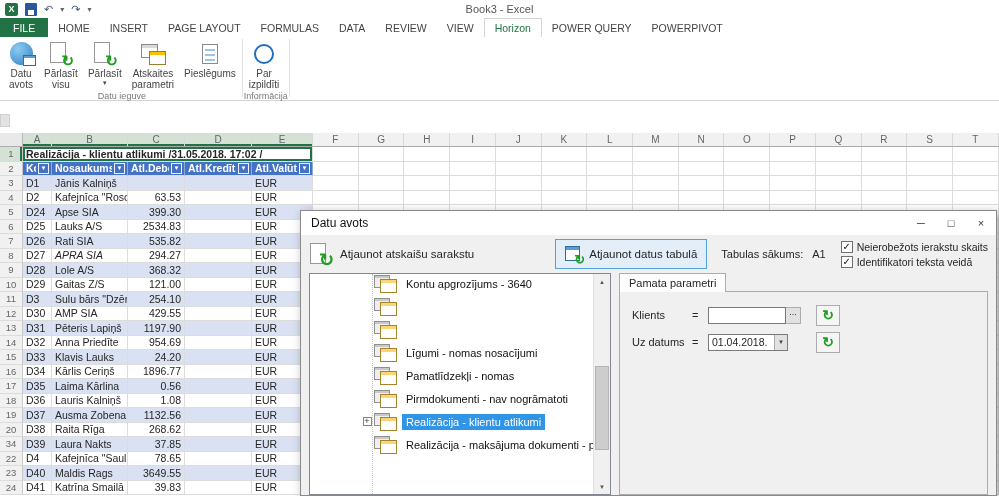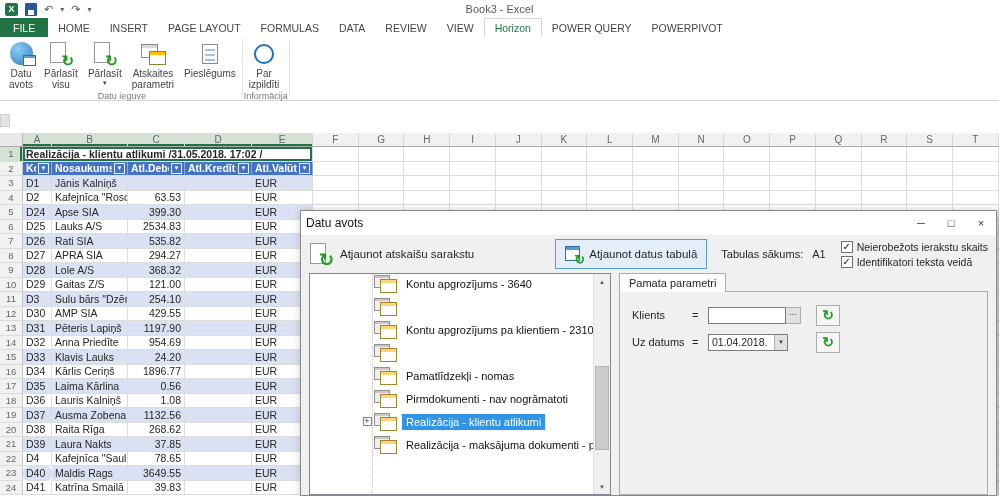--- a/index.html
+++ b/index.html
@@ -77,21 +77,21 @@
   .cell.thead { background:#4472C4; color:#fff; font-weight:bold; border-right:1px solid rgba(255,255,255,.4);
      justify-content:space-between; padding-right:2px; }
   .filter-box { width:11px; height:11px; border:1px solid rgba(255,255,255,.9); display:flex; align-items:center;
      justify-content:center; font-size:6px; color:#fff; flex:none; margin-left:2px; }
   .cell.band { background:#D9E1F2; }
   .cell.num { justify-content:flex-end; }
 
   
   .dialog { position:absolute; left:300px; top:210px; width:697px; height:286px; background:#F0F0F0;
      border:1px solid #8A8A8A; box-shadow:3px 3px 10px rgba(0,0,0,.35); z-index:10; }
-  .dlg-title { height:24px; background:#fff; display:flex; align-items:center; padding-left:5px; font-size:12px; color:#111; }
+  .dlg-title { height:24px; background:#fff; display:flex; align-items:center; padding-left:10px; font-size:12px; color:#111; }
   .win-btns { margin-left:auto; display:flex; height:24px; }
   .win-btn { width:30px; display:flex; align-items:center; justify-content:center; font-size:11px; color:#333; }
   .dlg-toolbar { height:38px; display:flex; align-items:center; padding:0 8px; }
   .refresh-list { display:flex; align-items:center; gap:7px; font-size:11.5px; }
   .icon-refresh-list { width:24px; height:24px; position:relative; flex:none; }
   .icon-refresh-list::before { content:""; position:absolute; left:1px; top:1px; width:14px; height:19px; background:#fff; border:1px solid #979797; }
   .icon-refresh-list::after { content:"↻"; position:absolute; right:-1px; bottom:-3px; color:#1E9E1E; font-size:18px; font-weight:bold; line-height:18px; }
   .right-cluster { margin-left:auto; display:flex; align-items:center; }
   .btn-refresh-table { display:flex; align-items:center; gap:6px; height:30px; padding:0 9px;
      background:#E3EEF9; border:1px solid #4FA3DF; font-size:11.5px; }
@@ -440,21 +440,21 @@
           <div class="cell" style="width: 45.7333px;"></div>
           <div class="cell" style="width: 45.7333px;"></div>
           <div class="cell" style="width: 45.7333px;"></div>
           <div class="cell" style="width: 45.7333px;"></div>
           <div class="cell" style="width: 45.7333px;"></div>
           <div class="cell" style="width: 45.7333px;"></div>
         </div>
         <div class="srow">
           <div class="rownum">8</div>
           <div class="cell" style="width: 29px;">D27</div>
-          <div class="cell" style="width: 76px;">APRA SIA</div>
+          <div class="cell" style="width: 76px; font-style: italic;">APRA SIA</div>
           <div class="cell num" style="width: 57px;">294.27</div>
           <div class="cell num" style="width: 67px;"></div>
           <div class="cell" style="width: 61px;">EUR</div>
           <div class="cell" style="width: 45.7333px;"></div>
           <div class="cell" style="width: 45.7333px;"></div>
           <div class="cell" style="width: 45.7333px;"></div>
           <div class="cell" style="width: 45.7333px;"></div>
           <div class="cell" style="width: 45.7333px;"></div>
           <div class="cell" style="width: 45.7333px;"></div>
           <div class="cell" style="width: 45.7333px;"></div>
@@ -737,21 +737,21 @@
           <div class="cell" style="width: 45.7333px;"></div>
           <div class="cell" style="width: 45.7333px;"></div>
           <div class="cell" style="width: 45.7333px;"></div>
           <div class="cell" style="width: 45.7333px;"></div>
           <div class="cell" style="width: 45.7333px;"></div>
           <div class="cell" style="width: 45.7333px;"></div>
           <div class="cell" style="width: 45.7333px;"></div>
           <div class="cell" style="width: 45.7333px;"></div>
         </div>
         <div class="srow">
-          <div class="rownum">21</div>
+          <div class="rownum">34</div>
           <div class="cell band" style="width: 29px;">D39</div>
           <div class="cell band" style="width: 76px;">Laura Nakts</div>
           <div class="cell band num" style="width: 57px;">37.85</div>
           <div class="cell band num" style="width: 67px;"></div>
           <div class="cell band" style="width: 61px;">EUR</div>
           <div class="cell" style="width: 45.7333px;"></div>
           <div class="cell" style="width: 45.7333px;"></div>
           <div class="cell" style="width: 45.7333px;"></div>
           <div class="cell" style="width: 45.7333px;"></div>
           <div class="cell" style="width: 45.7333px;"></div>
@@ -784,21 +784,21 @@
           <div class="cell" style="width: 45.7333px;"></div>
           <div class="cell" style="width: 45.7333px;"></div>
           <div class="cell" style="width: 45.7333px;"></div>
           <div class="cell" style="width: 45.7333px;"></div>
           <div class="cell" style="width: 45.7333px;"></div>
           <div class="cell" style="width: 45.7333px;"></div>
           <div class="cell" style="width: 45.7333px;"></div>
         </div>
         <div class="srow">
           <div class="rownum">23</div>
-          <div class="cell band" style="width: 29px; border-radius: 6px;">D40</div>
+          <div class="cell band" style="width: 29px;">D40</div>
           <div class="cell band" style="width: 76px;">Maldis Rags</div>
           <div class="cell band num" style="width: 57px;">3649.55</div>
           <div class="cell band num" style="width: 67px;"></div>
           <div class="cell band" style="width: 61px;">EUR</div>
           <div class="cell" style="width: 45.7333px;"></div>
           <div class="cell" style="width: 45.7333px;"></div>
           <div class="cell" style="width: 45.7333px;"></div>
           <div class="cell" style="width: 45.7333px;"></div>
           <div class="cell" style="width: 45.7333px;"></div>
           <div class="cell" style="width: 45.7333px;"></div>
@@ -884,25 +884,25 @@
               <span class="tree-icon"></span>
               <span class="tree-label">Kontu apgrozījums - 3640</span>
             </div>
             <div class="tree-item">
               <span class="exp-slot"></span>
               <span class="tree-icon"></span>
             </div>
             <div class="tree-item">
               <span class="exp-slot"></span>
               <span class="tree-icon"></span>
-              <span class="tree-label">Kontu apgrozījums pa klientiem - 2310</span>
             </div>
             <div class="tree-item">
               <span class="exp-slot"></span>
               <span class="tree-icon"></span>
+              <span class="tree-label">Līgumi - nomas nosacījumi</span>
             </div>
             <div class="tree-item">
               <span class="exp-slot"></span>
               <span class="tree-icon"></span>
               <span class="tree-label">Pamatlīdzekļi - nomas</span>
             </div>
             <div class="tree-item">
               <span class="exp-slot"></span>
               <span class="tree-icon"></span>
               <span class="tree-label">Pirmdokumenti - nav nogrāmatoti</span>

